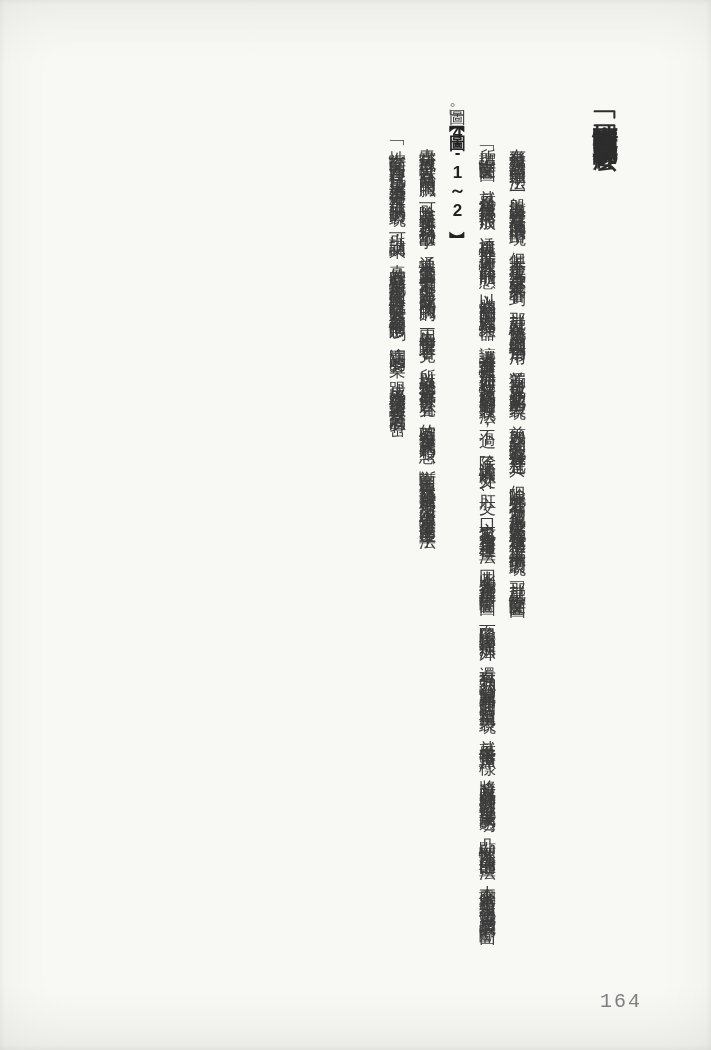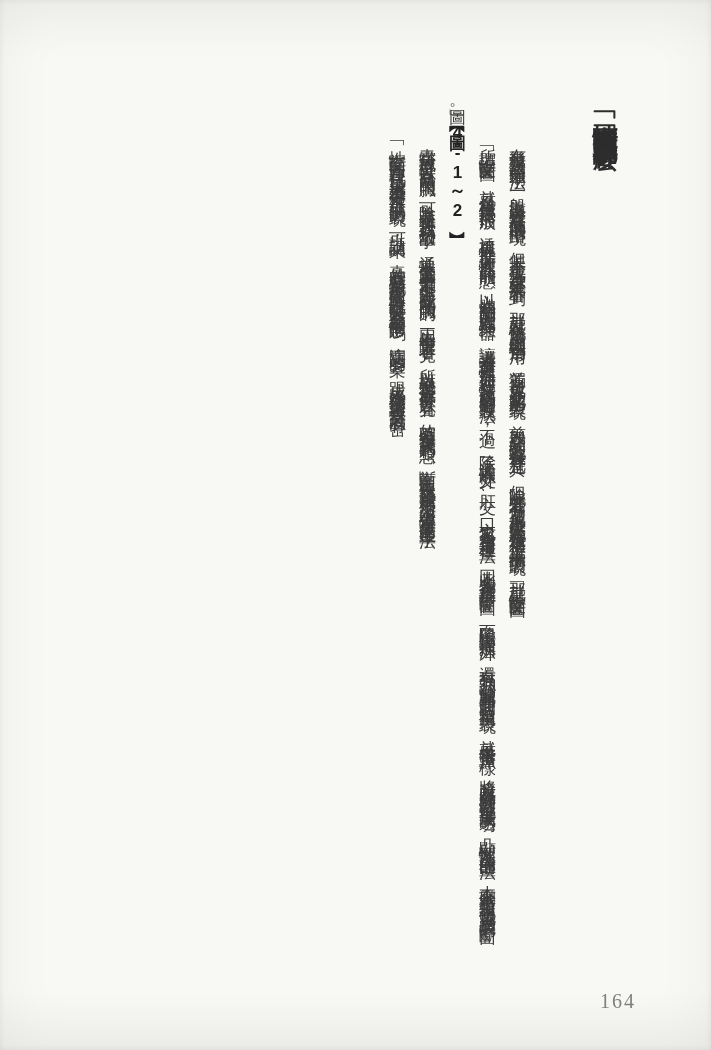--- a/index.html
+++ b/index.html
@@ -44,21 +44,21 @@
   .figref {
     font-family:"Liberation Sans","DejaVu Sans",sans-serif;
     font-weight:bold;
     color:#222;
     text-orientation:upright;
     letter-spacing:1px;
   }
   .pageno {
     position:absolute;
     left:600px; top:990px;
-    font-family:Liberation Serif, serif;
+    font-family:Liberation Mono, monospace;
     font-size:20px;
     letter-spacing:2px;
     color:#7f7f7f;
   }
 </style>
 </head>
 <body>
 
 <div class="page">
   <div class="content">

